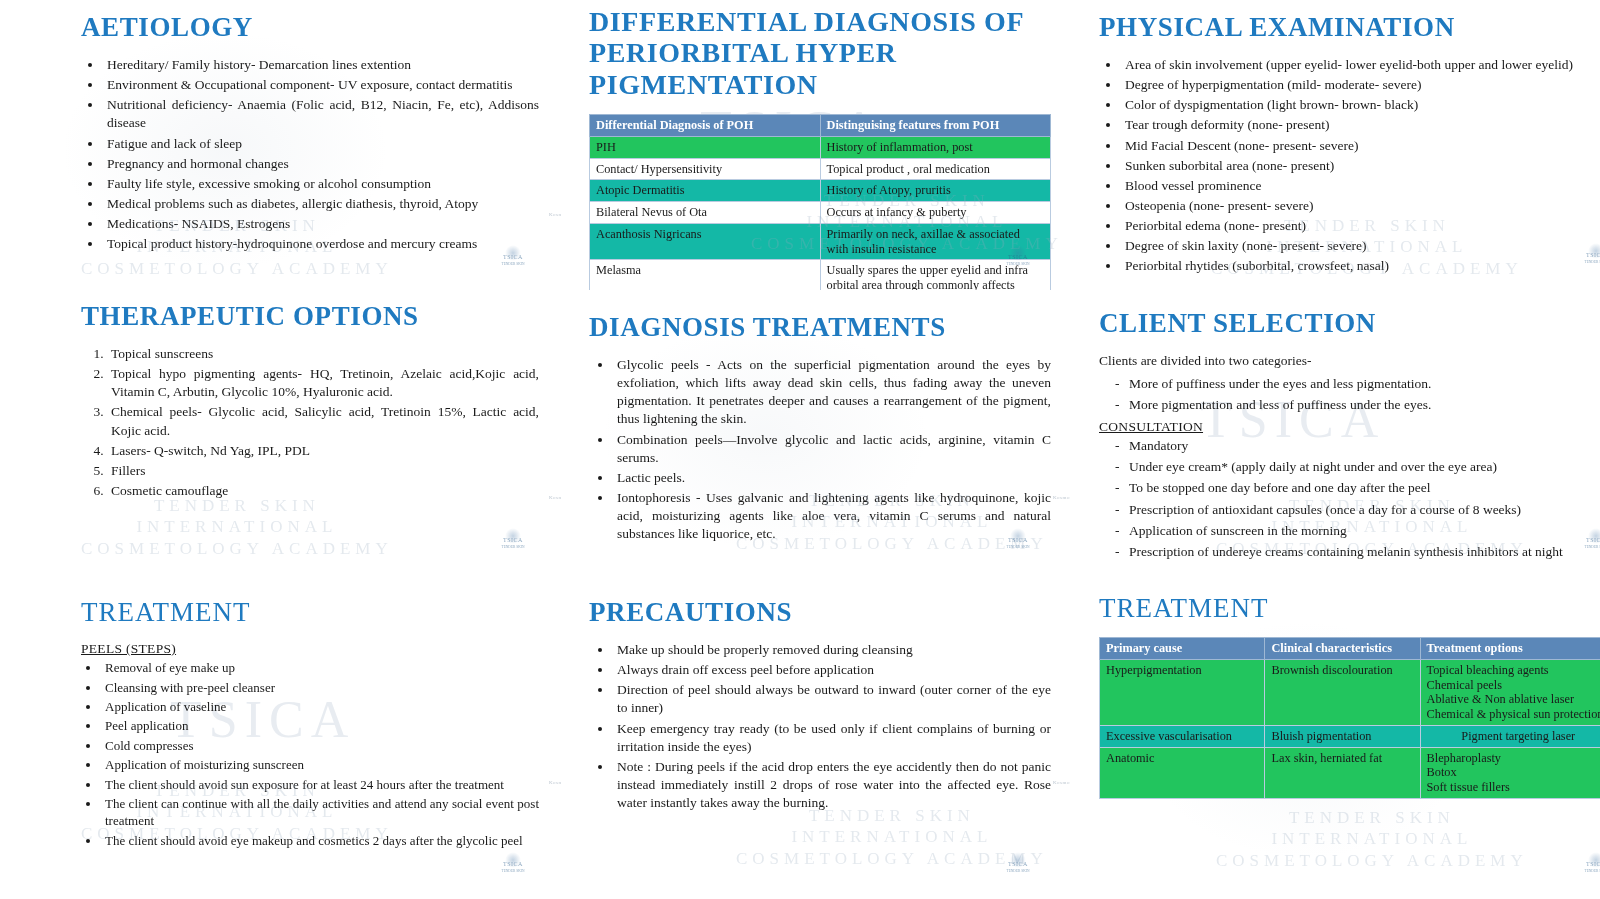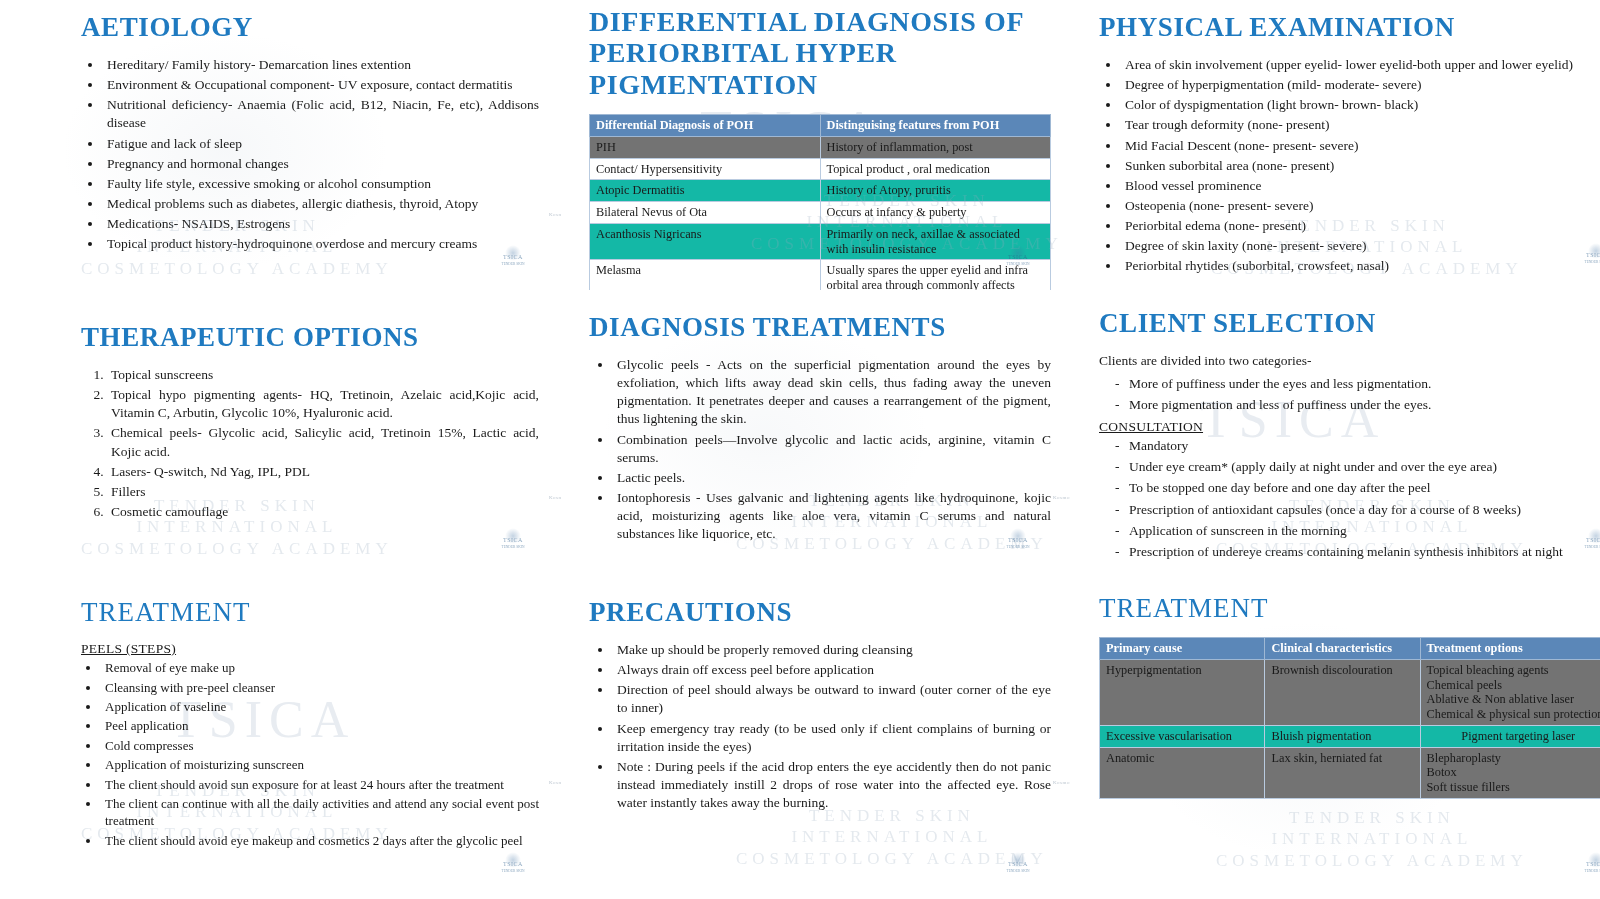--- a/index.html
+++ b/index.html
@@ -106,21 +106,21 @@
     padding: 3px 6px;
     border: 1px solid #9fb8d4;
     font-size: 12.3px;
   }
   table.doc td {
     padding: 3px 6px;
     border: 1px solid #b9cbe0;
     vertical-align: top;
   }
   table.doc tr.alt td { background: #14b8a6; }
-  table.doc tr.norm td { background: #737373; }
+  table.doc tr.norm td { background: #22c55e; }
   table.doc tr.white td { background: #ffffff; }
 
   
   .wm {
     position: absolute;
     color: rgba(150,170,190,0.26);
     font-family: "Liberation Serif", serif;
     text-align: center;
     pointer-events: none;
     user-select: none;
@@ -302,21 +302,21 @@
       </div>
       <div class="logo" style="left:498px; top:243px;">
         <div class="logo-star"></div>
         <div class="txt">TSICA</div>
         <div class="sub">TENDER SKIN</div>
       </div>
       <div class="sidecode" style="left:540px; top:212px;">Kosmo</div>
     </div>
 
     <div class="cell c1">
-      <h2 class="heading" style="margin-top:28px;">THERAPEUTIC OPTIONS</h2>
+      <h2 class="heading" style="margin-top:7px;">THERAPEUTIC OPTIONS</h2>
       <ol class="numbers" style="padding-left:26px;">
         <li>Topical sunscreens</li>
         <li>Topical hypo pigmenting agents- HQ, Tretinoin, Azelaic acid,Kojic acid, Vitamin C, Arbutin, Glycolic 10%, Hyaluronic acid.</li>
         <li>Chemical peels- Glycolic acid, Salicylic acid, Tretinoin 15%, Lactic acid, Kojic acid.</li>
         <li>Lasers- Q-switch, Nd Yag, IPL, PDL</li>
         <li>Fillers</li>
         <li>Cosmetic camouflage</li>
       </ol>
       <div class="wm" style="left:40px; top:205px;">
         <div>TENDER SKIN</div>

